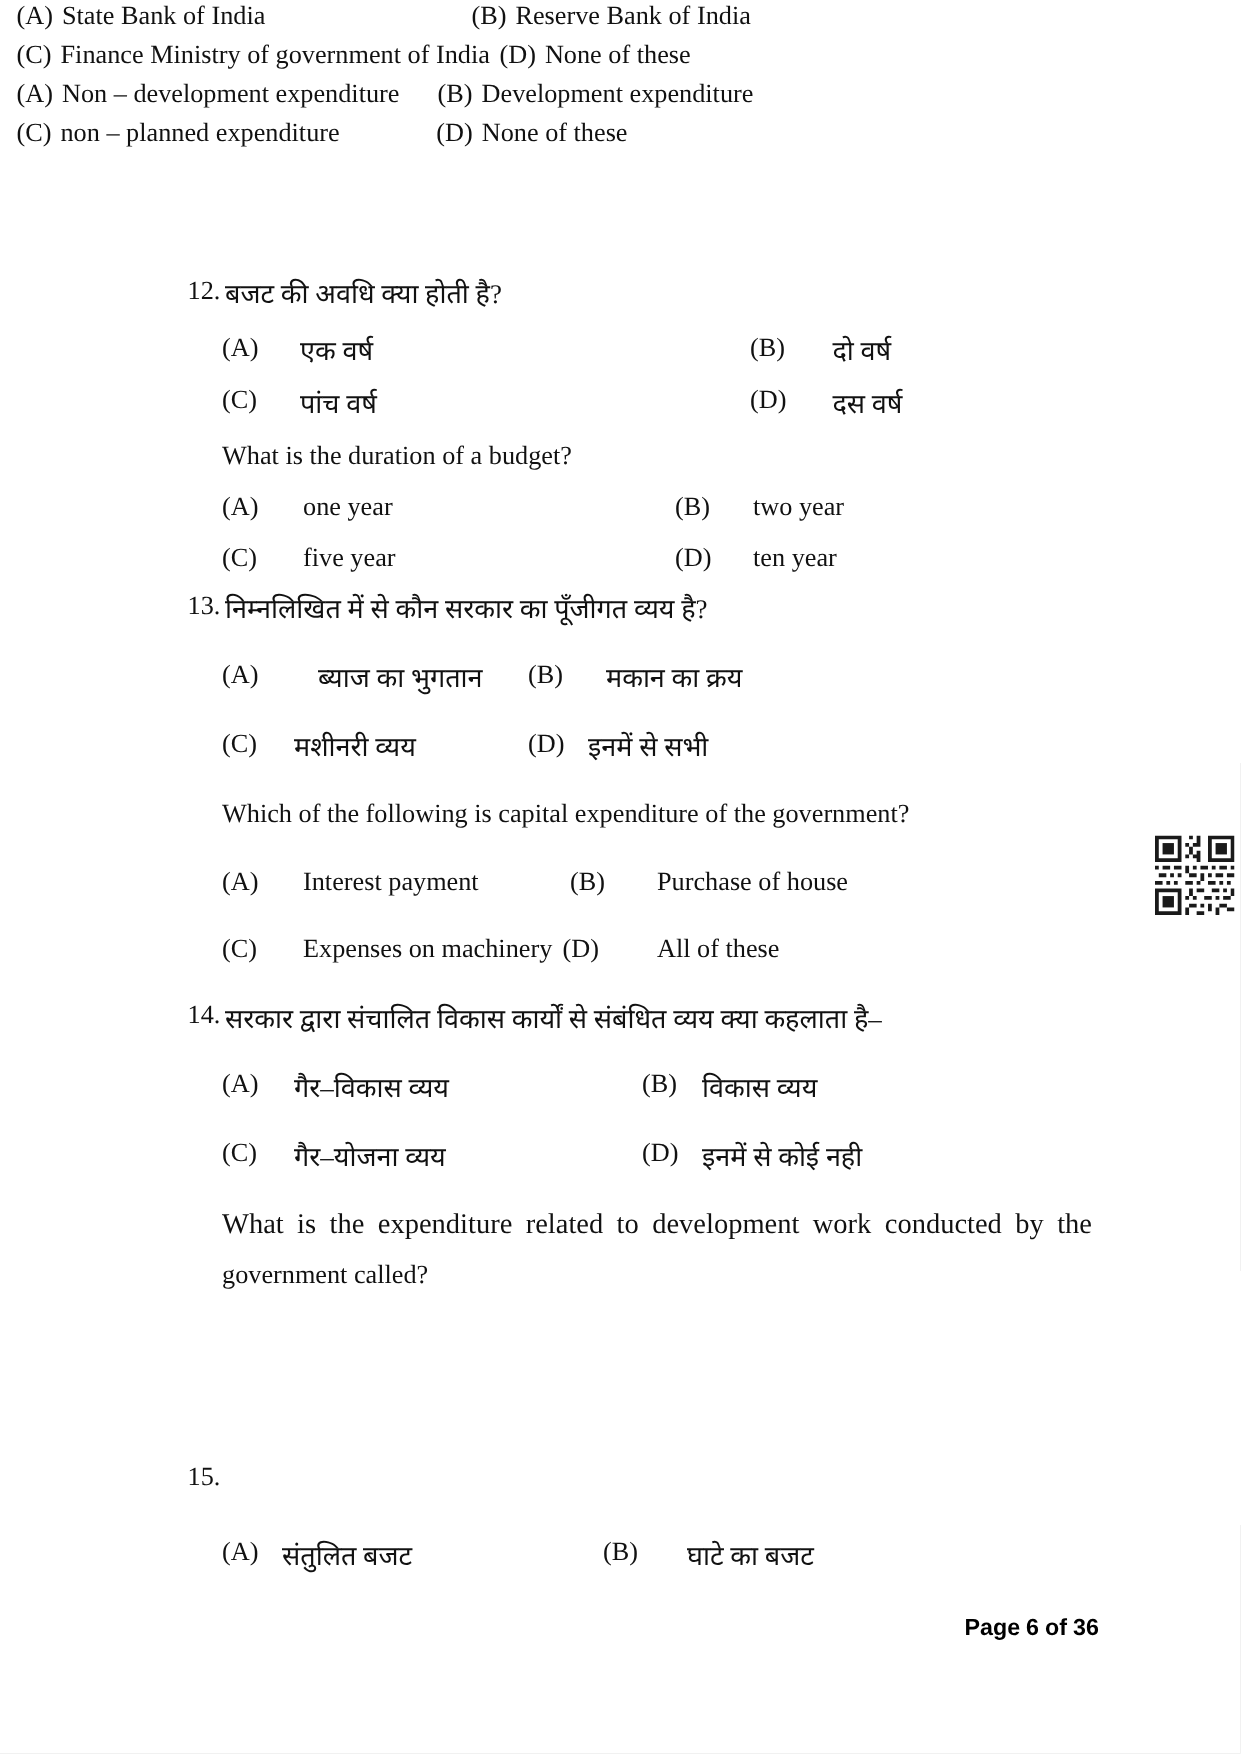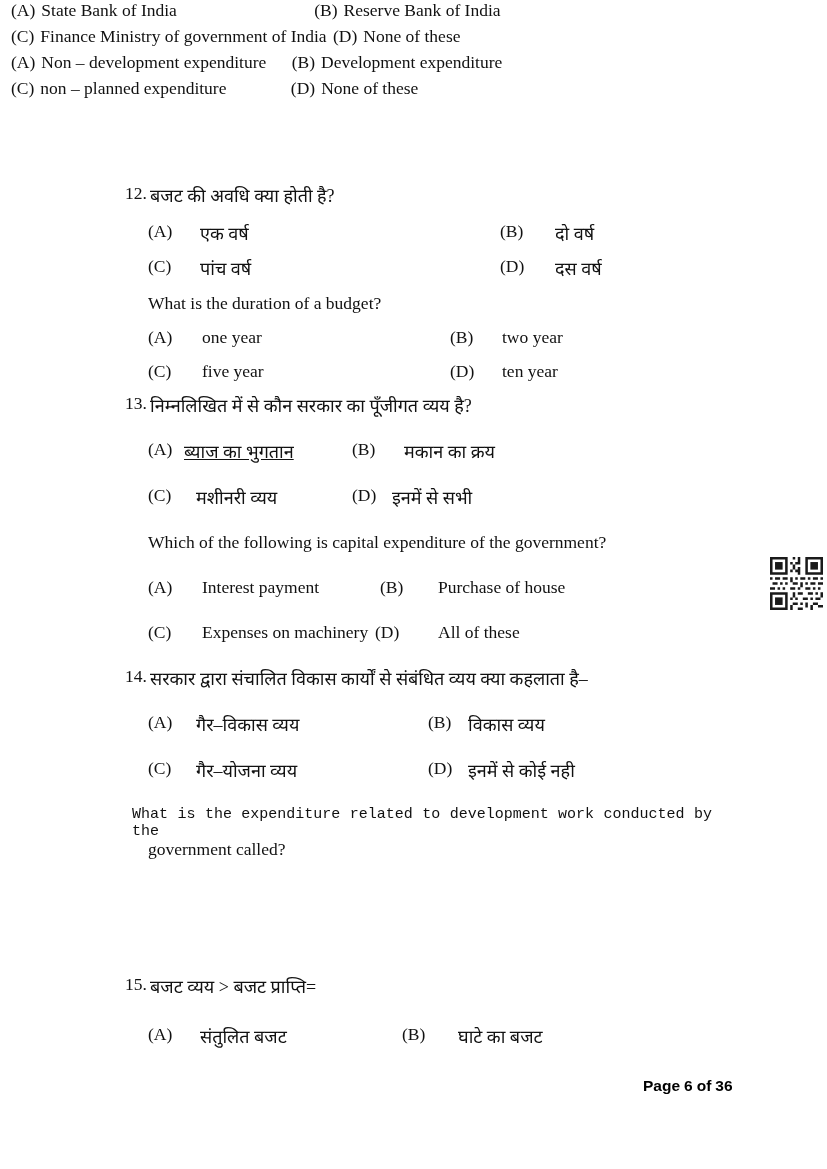--- a/index.html
+++ b/index.html
@@ -15,23 +15,23 @@
   .ln{position:absolute;left:0;width:827px;height:26px;white-space:nowrap;}
   .ln span{position:absolute;top:0;}
   .en{font-size:17.5px;}
   .hi{font-size:18px;}
   .qnum{font-size:17.5px;}
   .flow{position:static !important;padding-left:11px;}
   .flow span{position:static !important;}
   .flow .txt{margin-left:6px;margin-right:14px;}
   .flow .txt:last-child{margin-right:0;}
   .just{
-    left:132px;width:580px;height:26px;
+    left:148px;width:580px;height:26px;
     text-align:justify;text-align-last:justify;
-    white-space:normal;font-size:15px;font-family:Liberation Mono, monospace;
+    white-space:normal;font-size:19px;
   }
   .footer{
     position:absolute;top:1077px;left:643px;
     font-family:"Liberation Sans","DejaVu Sans",sans-serif;
     font-weight:700;font-size:15.5px;color:#000;
     white-space:nowrap;
   }
   .footer span{margin-right:4px;text-align:center;}
   .footer span:last-child{margin-right:0;}
   .qr{position:absolute;left:770px;top:557px;width:53px;height:53px;}
@@ -81,21 +81,21 @@
     <span style="left:450px;">(D)</span>
     <span style="left:502px;">ten year</span>
   </div>
 
   <div class="ln hi" style="top:393px;">
     <span class="qnum" style="left:125px;">13.</span>
     <span style="left:150px;">निम्नलिखित में से कौन सरकार का पूँजीगत व्यय है?</span>
   </div>
   <div class="ln hi" style="top:439px;">
     <span class="en" style="left:148px;">(A)</span>
-    <span style="left:184px;text-decoration:underline;">ब्याज का भुगतान</span>
+    <span style="left:212px;">ब्याज का भुगतान</span>
     <span class="en" style="left:352px;">(B)</span>
     <span style="left:404px;">मकान का क्रय</span>
   </div>
   <div class="ln hi" style="top:485px;">
     <span class="en" style="left:148px;">(C)</span>
     <span style="left:196px;">मशीनरी व्यय</span>
     <span class="en" style="left:352px;">(D)</span>
     <span style="left:392px;">इनमें से सभी</span>
   </div>
   <div class="ln en" style="top:532px;">
@@ -138,25 +138,24 @@
   <div class="ln en" style="top:839px;">
     <span style="left:148px;">government called?</span>
   </div>
   <div class="ln en flow" style="top:929px;left:148px;">
     <span class="lbl">(C)</span><span class="txt" style="margin-right:60px;">non – planned expenditure</span>
     <span class="lbl">(D)</span><span class="txt">None of these</span>
   </div>
 
   <div class="ln hi" style="top:974px;">
     <span class="qnum" style="left:125px;">15.</span>
-    <span style="left:150px;">बजट व्यय &gt; बजट प्राप्ति=</span>
   </div>
   <div class="ln hi" style="top:1024px;">
     <span class="en" style="left:148px;">(A)</span>
-    <span style="left:200px;">संतुलित बजट</span>
+    <span style="left:188px;">संतुलित बजट</span>
     <span class="en" style="left:402px;">(B)</span>
     <span style="left:458px;">घाटे का बजट</span>
   </div>
 
   <div class="qr">
     <svg width="53" height="53" viewBox="0 0 21 21" xmlns="http://www.w3.org/2000/svg">
       <rect x="0" y="0" width="21" height="21" fill="#ffffff"></rect>
       <g fill="#1a1a1a">
         <path d="M0,0h7v7h-7z M1,1v5h5v-5z"></path>
         <rect x="2" y="2" width="3" height="3"></rect>

